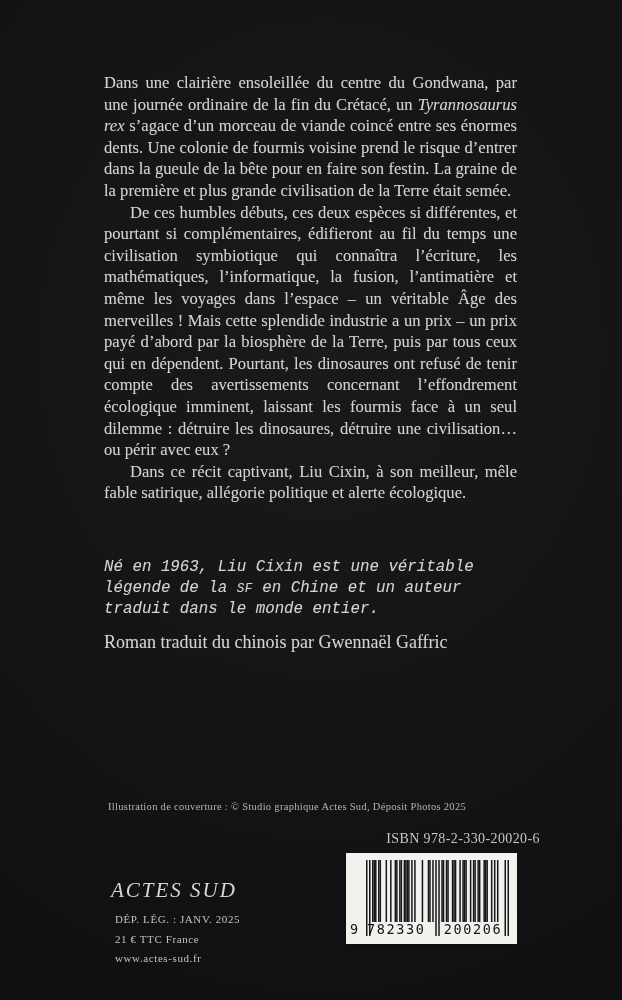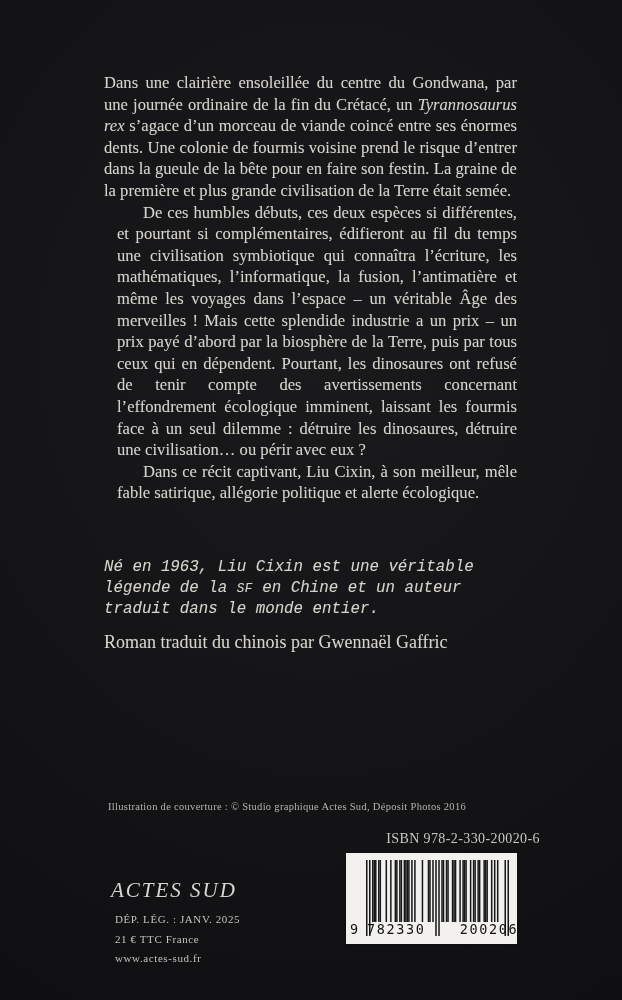--- a/index.html
+++ b/index.html
@@ -13,21 +13,21 @@
     padding-left:22px;
   }
   
   .blurb{
     position:absolute;left:104px;top:72px;width:413px;
     font-size:16.6px;line-height:21.6px;
     text-align:justify;
     text-shadow:0 0 1px rgba(225,222,214,.25);
   }
   .blurb p{margin:0;}
-  .blurb p.indent{text-indent:26px;margin-left:13px;}
+  .blurb p.indent{text-indent:26px;}
   .bio{
     position:absolute;left:104px;top:557px;width:424px;
     font-style:italic;font-size:15.8px;line-height:21px;
     text-shadow:0 0 1px rgba(225,222,214,.25);
     font-family:Liberation Mono, monospace;
   }
   .sc{font-size:.8em;letter-spacing:.5px;}
   .translator{
     position:absolute;left:104px;top:632px;width:420px;
     font-size:18px;
@@ -58,38 +58,38 @@
     background:#f2f1ed;box-shadow:0 0 2px rgba(0,0,0,.6);
   }
   .barcode-svg{position:absolute;left:20px;top:7px;width:143px;height:76px;fill:#17171a;}
   .bc-digit{
     position:absolute;top:68px;
     font-family:"DejaVu Sans Mono","Liberation Mono",monospace;
     font-size:13.5px;color:#141414;
   }
   .bc-first{left:4px;width:16px;text-align:left;}
   .bc-left{left:21px;width:62px;text-align:left;letter-spacing:1.6px;}
-  .bc-right{left:112px;width:62px;text-align:center;letter-spacing:1.6px;}
+  .bc-right{left:96px;width:62px;text-align:center;letter-spacing:1.6px;}
 </style>
 </head>
 <body>
 
 <div class="cover">
 
   <div class="blurb">
     <p><span>Dans une clairière ensoleillée du centre du Gondwana, par une journée ordinaire de la fin du Crétacé, un </span><i>Tyrannosaurus rex</i><span> s’agace d’un morceau de viande coincé entre ses énormes dents. Une colonie de fourmis voisine prend le risque d’entrer dans la gueule de la bête pour en faire son festin. La graine de la première et plus grande civilisation de la Terre était semée.</span></p>
     <p class="indent">De ces humbles débuts, ces deux espèces si différentes, et pourtant si complémentaires, édifieront au fil du temps une civilisation symbiotique qui connaîtra l’écriture, les mathématiques, l’informatique, la fusion, l’antimatière et même les voyages dans l’espace – un véritable Âge des merveilles ! Mais cette splendide industrie a un prix – un prix payé d’abord par la biosphère de la Terre, puis par tous ceux qui en dépendent. Pourtant, les dinosaures ont refusé de tenir compte des avertissements concernant l’effondrement écologique imminent, laissant les fourmis face à un seul dilemme : détruire les dinosaures, détruire une civilisation… ou périr avec eux ?</p>
     <p class="indent">Dans ce récit captivant, Liu Cixin, à son meilleur, mêle fable satirique, allégorie politique et alerte écologique.</p>
   </div>
 
   <div class="bio"><span>Né en 1963, Liu Cixin est une véritable légende de la </span><span class="sc">SF</span><span> en Chine et un auteur traduit dans le monde entier.</span></div>
 
   <div class="translator">Roman traduit du chinois par Gwennaël Gaffric</div>
 
-  <div class="credit">Illustration de couverture : © Studio graphique Actes Sud, Déposit Photos 2016</div>
+  <div class="credit">Illustration de couverture : © Studio graphique Actes Sud, Déposit Photos 2025</div>
 
   <div class="isbn">ISBN 978-2-330-20020-6</div>
 
   <div class="publisher">
     <p class="pub-logo">ACTES SUD</p>
     <p class="pub-line">DÉP. LÉG. : JANV. 2025</p>
     <p class="pub-line">21 € TTC France</p>
     <p class="pub-line">www.actes-sud.fr</p>
   </div>
 

